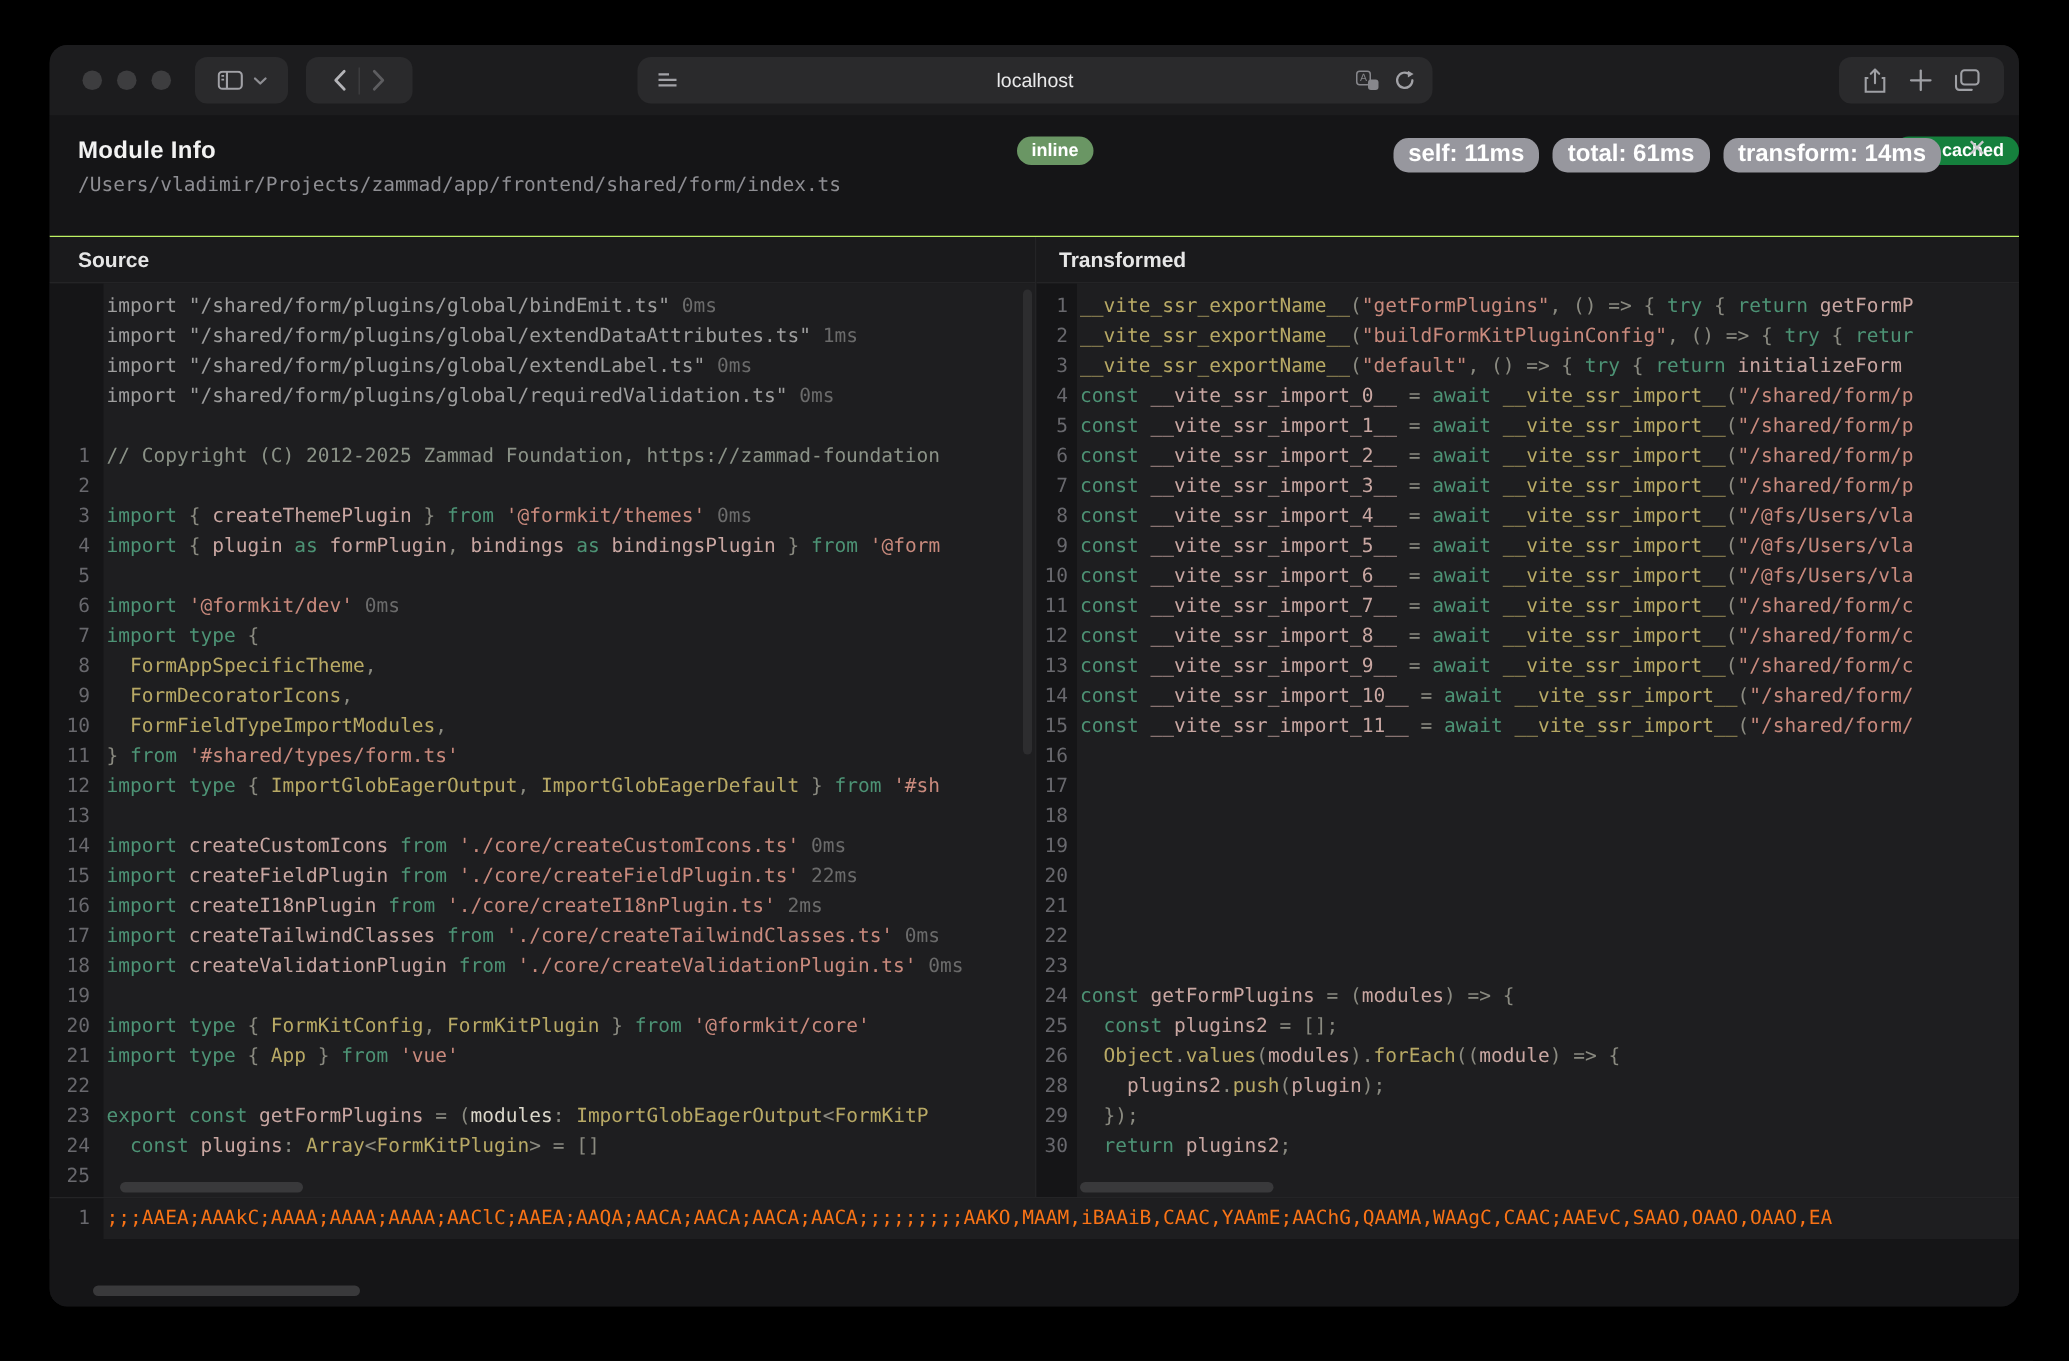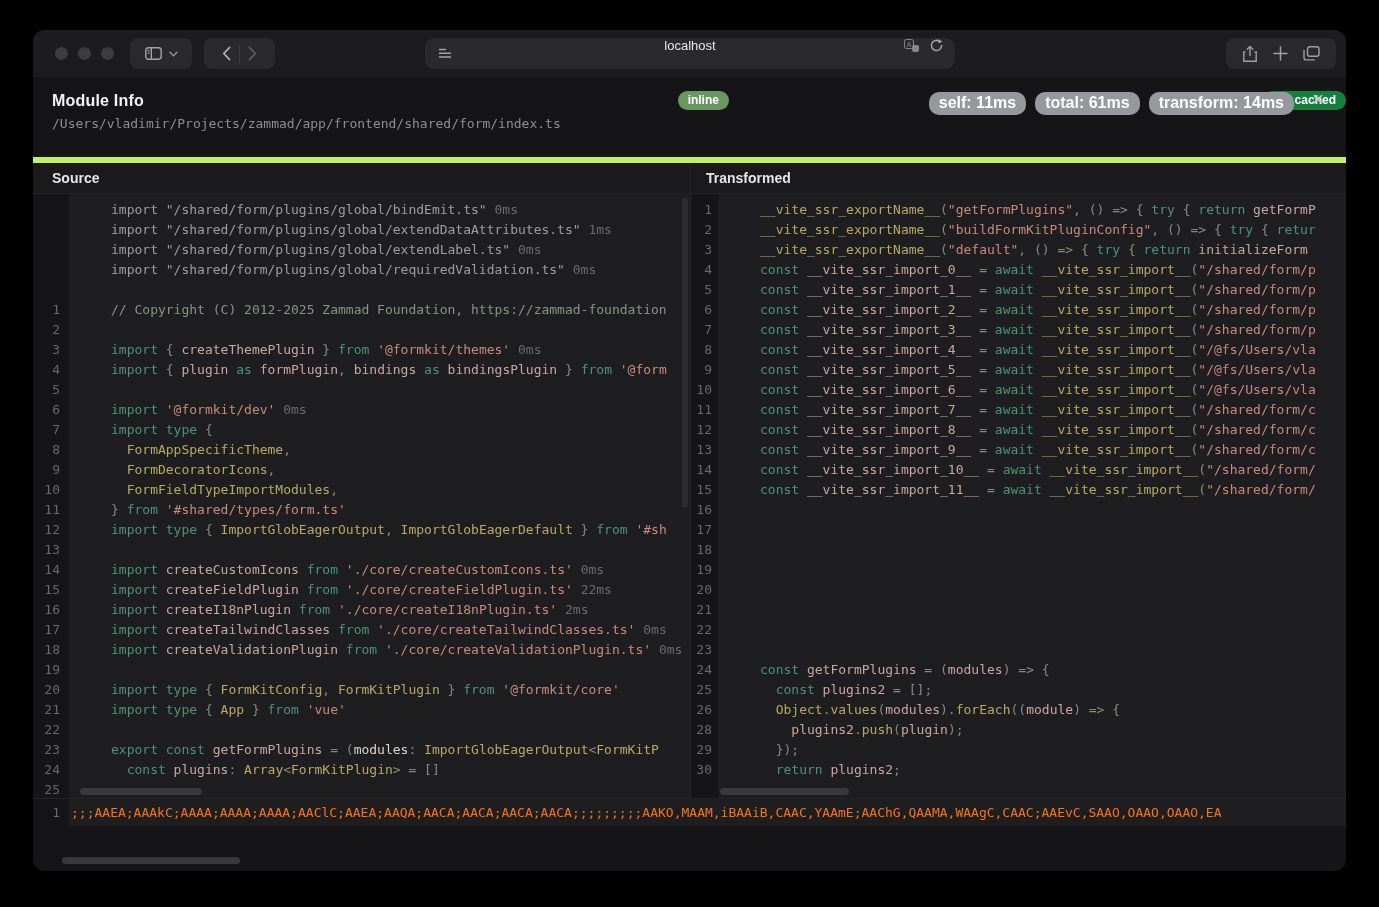--- a/index.html
+++ b/index.html
@@ -13,21 +13,21 @@
   .toolbar { position:relative; height:47px; background:#1c1c1e;
              display:flex; align-items:center; }
   .traffic { display:flex; gap:10px; margin-left:22px; }
   .traffic .dot { width:13px; height:13px; border-radius:50%; background:#3d3d3f; }
   .tb-group { height:31px; background:#2a2a2c; border-radius:8px;
               display:flex; align-items:center; justify-content:center; }
   .grp-sidebar { width:62px; margin-left:16px; gap:7px; }
   .grp-nav { width:71px; margin-left:12px; gap:0; }
   .nav-sep { width:1px; height:18px; background:#3c3c3e; margin:0 8px; }
   .urlbar { position:absolute; left:392px; top:8px; width:530px; height:31px;
-            background:#2a2a2c; border-radius:9px; display:flex; }
+            background:#2a2a2c; border-radius:9px; display:flex; align-items:center; }
   .url-text { position:absolute; left:0; right:0; text-align:center;
               color:#e9e9ea; font-size:13px; }
   .url-left { margin-left:13px; display:flex; align-items:center; }
   .url-right { position:absolute; right:11px; display:flex; align-items:center; gap:10px; }
   .grp-right { position:absolute; right:10px; top:8px; width:110px; height:31px;
                background:#2a2a2c; border-radius:8px; display:flex;
                align-items:center; justify-content:space-around; padding:0 8px; }
   svg.ic { display:block; }
 
   
@@ -47,36 +47,36 @@
   .stats { position:absolute; right:52px; top:15px; display:flex; gap:9px; }
   .stat-pill { background:#97979e; color:#fff; font-size:16px; font-weight:bold;
                border-radius:10px; padding:2px 10px 3px; }
   .close-x { position:absolute; right:14px; top:8px; width:28px; height:28px;
              color:#c9c9cc; font-size:21px; line-height:28px; text-align:center;
              cursor:pointer; }
   .file-path { padding:6px 0 0 19px; font-family:"DejaVu Sans Mono", monospace;
                font-size:13px; color:#8e8e93; }
 
   
-  .panels { display:flex; height:641px; border-top:6px solid #bef264; }
+  .panels { display:flex; height:641px; border-top:1px solid #bef264; }
   .panel { width:657px; display:flex; flex-direction:column; }
   .panel--t { width:656px; border-left:1px solid #242426; }
   .panel-head { height:31px; line-height:30px; padding-left:19px; background:#1a1a1c;
                 border-bottom:1px solid #242426; font-size:14px; font-weight:bold;
                 color:#e6e6e6; flex:none; }
   .panel--t .panel-head { padding-left:15px; }
   .code-body { position:relative; flex:1; overflow:hidden; background:#1e1e20;
                padding-top:6px; font-family:"DejaVu Sans Mono", monospace; font-size:13px; }
   .code-body::before { content:''; position:absolute; left:0; top:0; bottom:0;
                        width:36px; background:#151517; }
   .panel--t .code-body::before { width:27px; }
   .code-line { position:relative; display:flex; height:20px; line-height:20px; }
   .ln { flex:none; width:36px; text-align:right; padding-right:9px; color:#68686d; }
   .panel--t .ln { width:27px; padding-right:6px; }
-  .lt { flex:1; white-space:pre; overflow:hidden; padding-left:2px;margin-left:40px; }
+  .lt { flex:1; white-space:pre; overflow:hidden; padding-left:2px; }
 
   .tk-k { color:#4d9375; }                 
   .tk-s { color:#c98a7d; }                 
   .tk-v { color:#c9a7a2; }                 
   .tk-t { color:#b8a965; }                 
   .tk-p { color:#8a8a80; }                 
   .tk-d { color:#dbd7ca; }                 
   .tk-c { color:#8b9287; }                 
   .tk-a { color:#6b6b6b; }                 
   .tk-g { color:#9e9e9e; }                 

